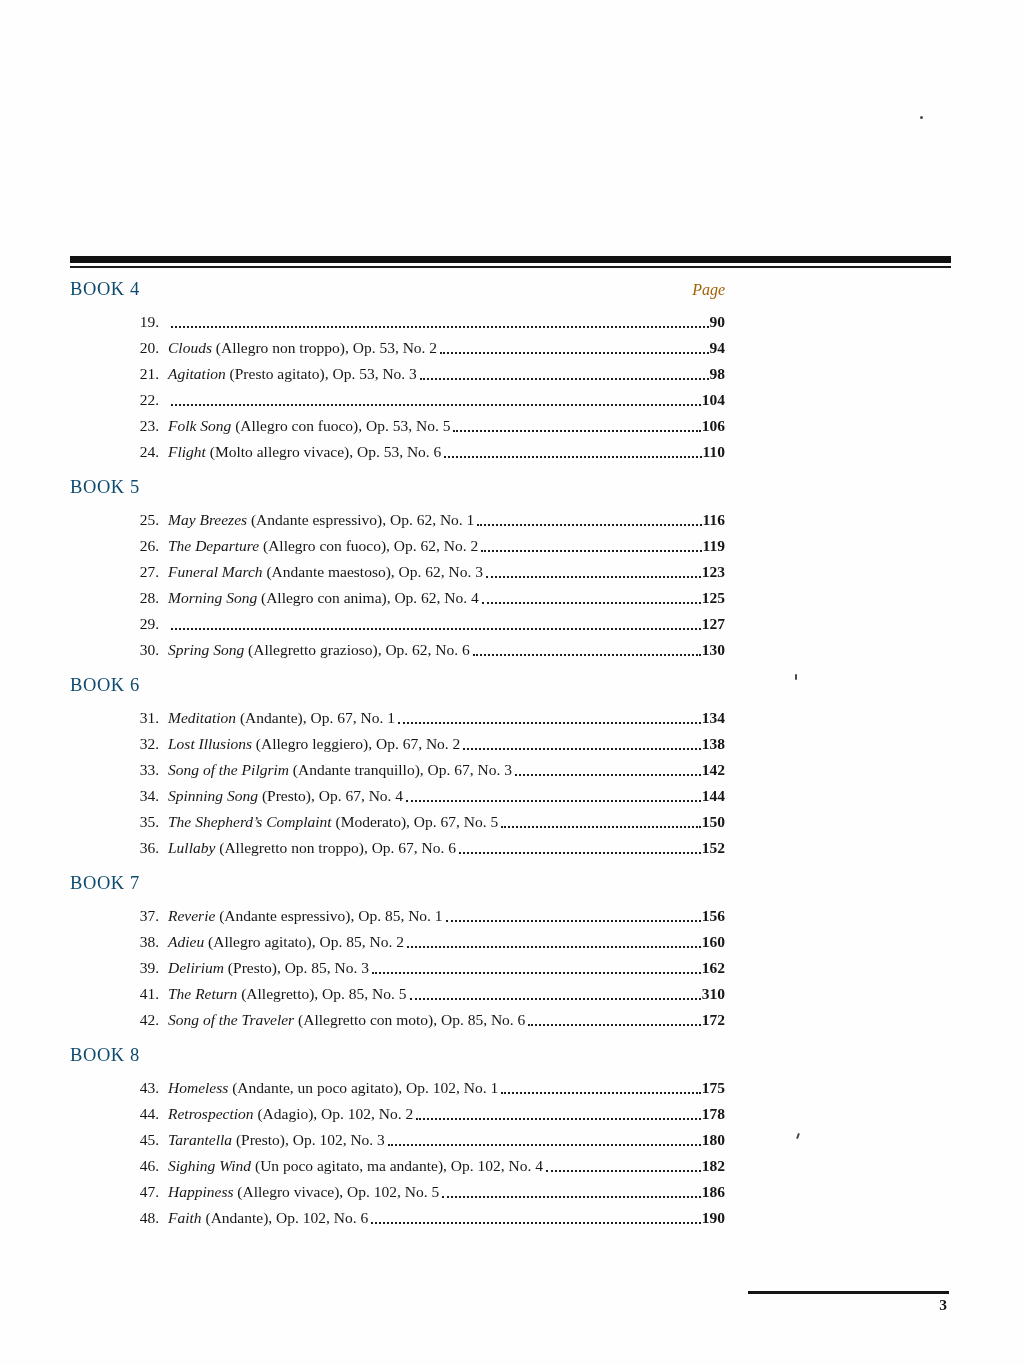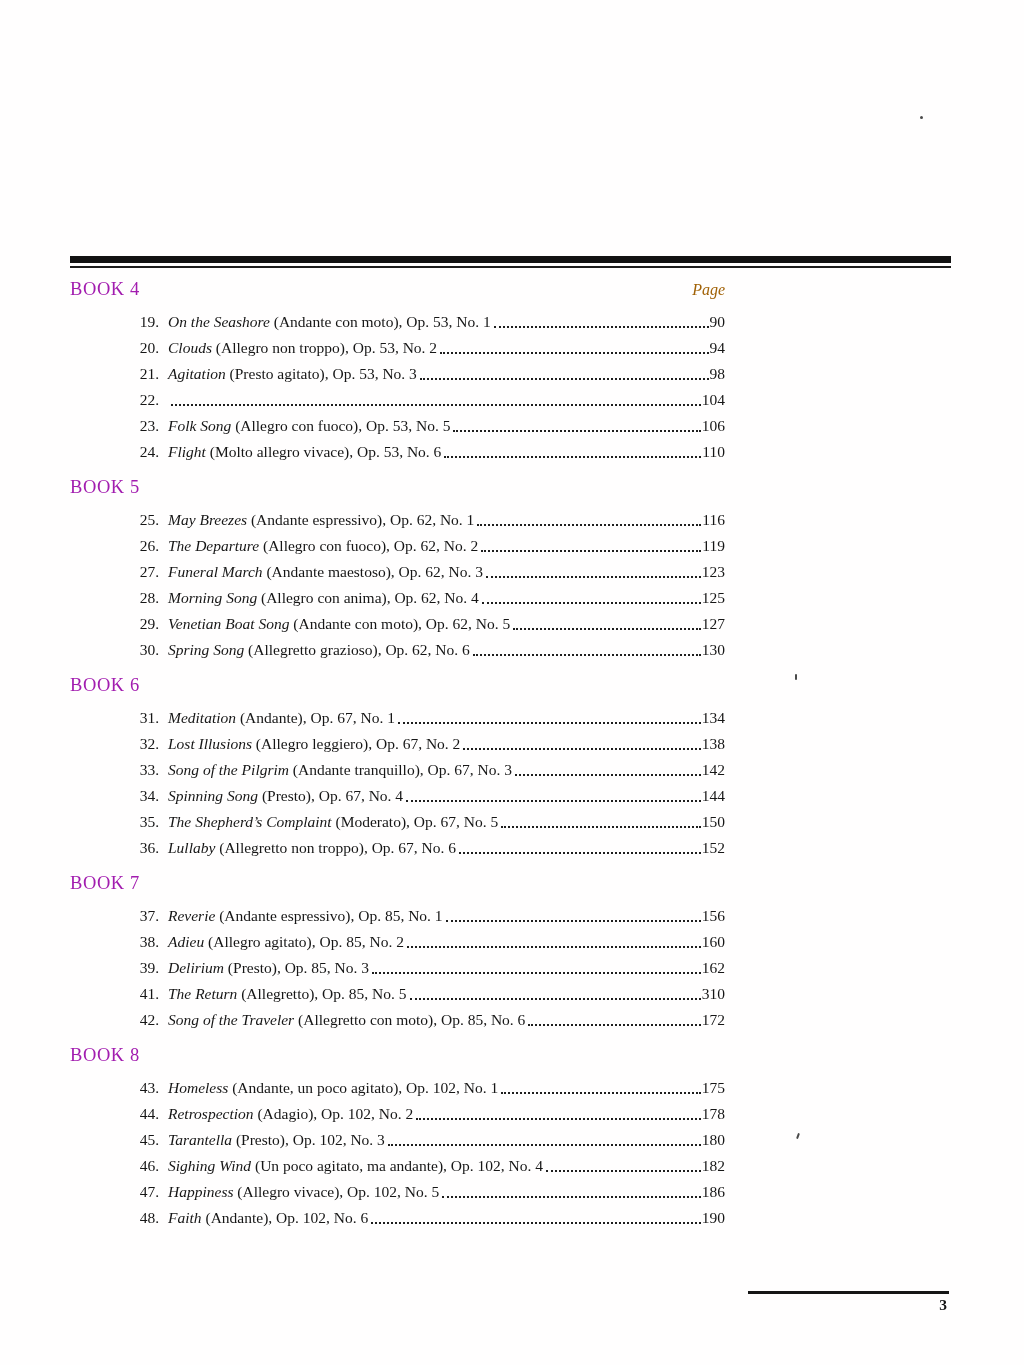--- a/index.html
+++ b/index.html
@@ -50,21 +50,21 @@
     align-items: baseline;
     height: 26px;
     margin-bottom: 7px;
   }
   .book-title {
     margin: 0;
     font-size: 18.5px;
     font-weight: normal;
     letter-spacing: 0.6px;
     line-height: 26px;
-    color: #a21caf;
+    color: #0c4a6e;
   }
   .page-label {
     font-style: italic;
     font-size: 16px;
     color: #a16207;
   }
 
   .entries {
     list-style: none;
     margin: 0;
@@ -94,21 +94,21 @@
     min-width: 12px;
   }
   .dots::after {
     content: "";
     position: absolute;
     left: 3px;
     right: 1px;
     bottom: 7px;
     border-bottom: 2px dotted #1e1e1e;
   }
-  .entry-page { flex: 0 0 auto; }
+  .entry-page { flex: 0 0 auto; font-weight: bold; }
 
   
   .footer {
     position: absolute;
     left: 748px;
     top: 1291px;
     width: 201px;
   }
   .footer-rule {
     height: 2.5px;
@@ -145,21 +145,20 @@
 
   <main class="toc">
   <section class="book">
     <div class="book-header">
       <h2 class="book-title">BOOK 4</h2>
       <span class="page-label">Page</span>
     </div>
     <ol class="entries">
   <li class="entry">
     <span class="entry-num">19.</span>
-    <span class="entry-text"><i class="entry-title">On the Seashore</i><span class="entry-detail"> (Andante con moto), Op. 53, No. 1</span></span>
     <span class="dots"></span>
     <span class="entry-page">90</span>
   </li>
 
   <li class="entry">
     <span class="entry-num">20.</span>
     <span class="entry-text"><i class="entry-title">Clouds</i><span class="entry-detail"> (Allegro non troppo), Op. 53, No. 2</span></span>
     <span class="dots"></span>
     <span class="entry-page">94</span>
   </li>
@@ -222,21 +221,20 @@
 
   <li class="entry">
     <span class="entry-num">28.</span>
     <span class="entry-text"><i class="entry-title">Morning Song</i><span class="entry-detail"> (Allegro con anima), Op. 62, No. 4</span></span>
     <span class="dots"></span>
     <span class="entry-page">125</span>
   </li>
 
   <li class="entry">
     <span class="entry-num">29.</span>
-    <span class="entry-text"><i class="entry-title">Venetian Boat Song</i><span class="entry-detail"> (Andante con moto), Op. 62, No. 5</span></span>
     <span class="dots"></span>
     <span class="entry-page">127</span>
   </li>
 
   <li class="entry">
     <span class="entry-num">30.</span>
     <span class="entry-text"><i class="entry-title">Spring Song</i><span class="entry-detail"> (Allegretto grazioso), Op. 62, No. 6</span></span>
     <span class="dots"></span>
     <span class="entry-page">130</span>
   </li>

